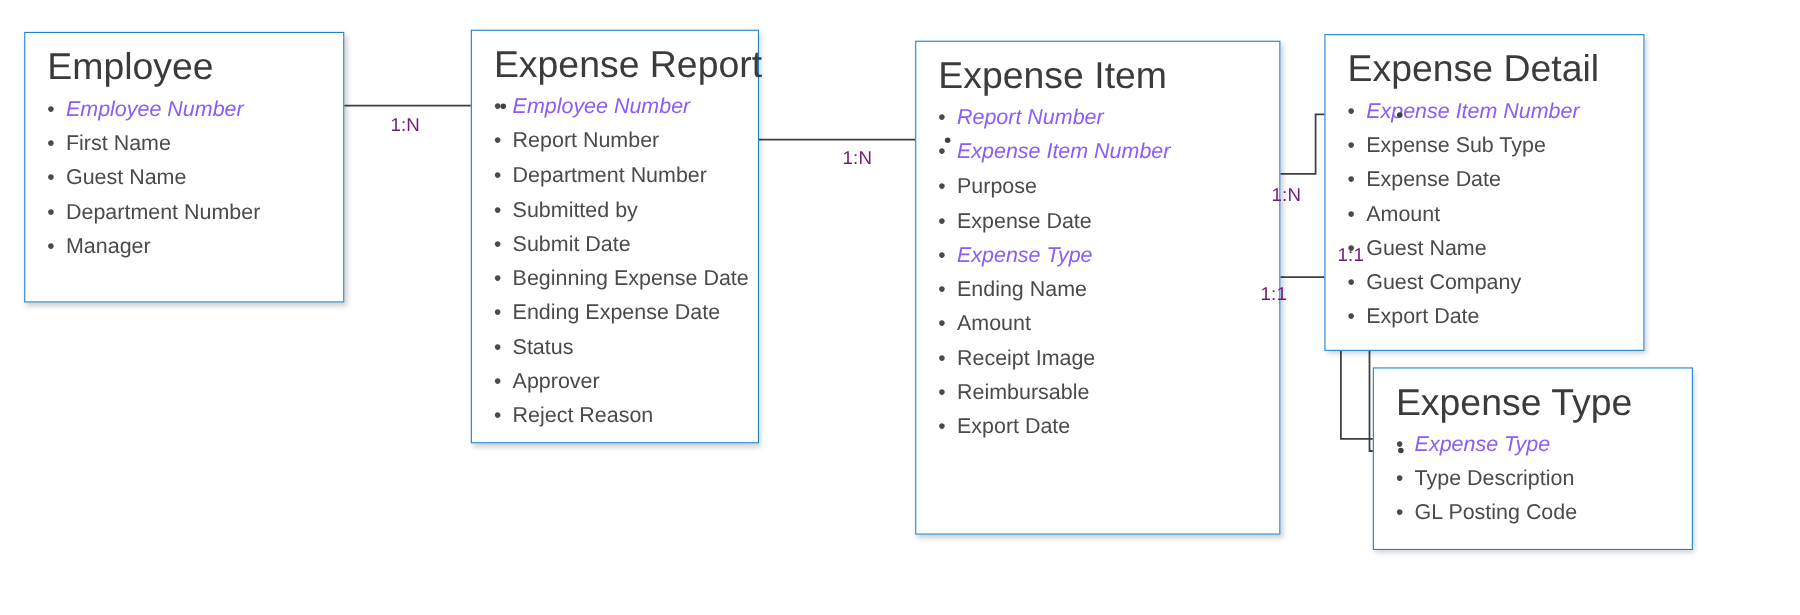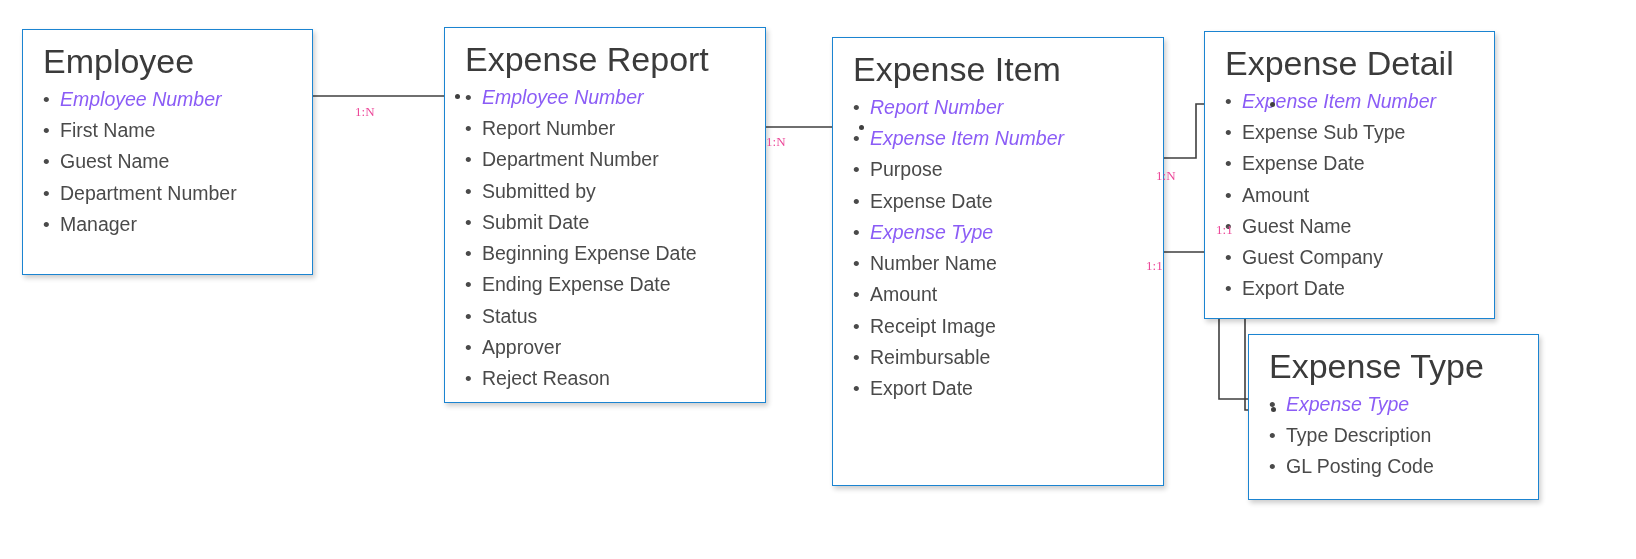--- a/index.html
+++ b/index.html
@@ -28,25 +28,24 @@
     pointer-events: none;
   }
   #connector-layer .conn {
     fill: none;
     stroke: #3f3f3f;
     stroke-width: 1.6;
   }
   .card-dot {
     position: absolute;
     z-index: 3;
-    font-size: 13px;
-    color: #ec4899;
+    font-size: 17px;
+    color: #701a75;
     white-space: nowrap;
     letter-spacing: 0.1px;
-    font-family: Liberation Serif, serif;
   }
   
   .entity {
     position: absolute;
     z-index: 2;
     background: #ffffff;
     border: 1.6px solid #1b84d1;
     box-sizing: border-box;
     box-shadow: 2px 3px 5px rgba(0,0,0,0.20);
     padding: 10px 16px 10px 20px;
@@ -144,21 +143,21 @@
         <span class="bullet">•</span>
         <span class="attr-label">Department Number</span>
       </li>
       <li class="attr">
         <span class="bullet">•</span>
         <span class="attr-label">Manager</span>
       </li>
     </ul>
   </div>
 
-  <div class="entity" style="left:444px; top:27px; width:322px; height:376px;">
+  <div class="entity" style="left:428px; top:27px; width:262px; height:376px;">
     <div class="entity-title">Expense Report</div>
     <ul class="attr-list">
       <li class="attr key">
         <span class="bullet">•</span>
         <span class="attr-label">Employee Number</span>
       </li>
       <li class="attr">
         <span class="bullet">•</span>
         <span class="attr-label">Report Number</span>
       </li>
@@ -215,21 +214,21 @@
       <li class="attr">
         <span class="bullet">•</span>
         <span class="attr-label">Expense Date</span>
       </li>
       <li class="attr key">
         <span class="bullet">•</span>
         <span class="attr-label">Expense Type</span>
       </li>
       <li class="attr">
         <span class="bullet">•</span>
-        <span class="attr-label">Number Name</span>
+        <span class="attr-label">Ending Name</span>
       </li>
       <li class="attr">
         <span class="bullet">•</span>
         <span class="attr-label">Amount</span>
       </li>
       <li class="attr">
         <span class="bullet">•</span>
         <span class="attr-label">Receipt Image</span>
       </li>
       <li class="attr">

